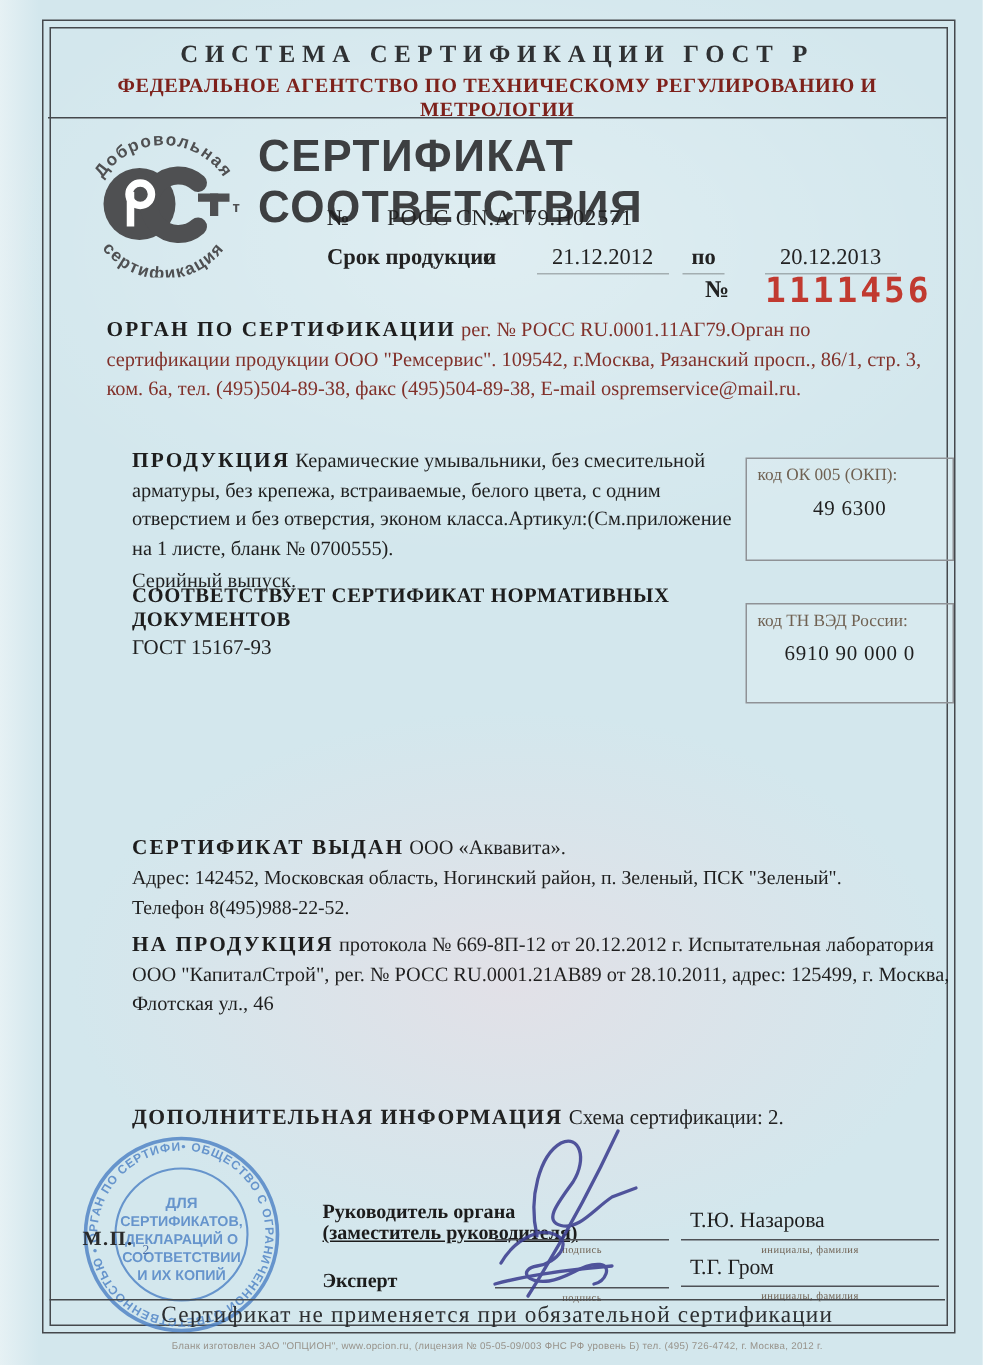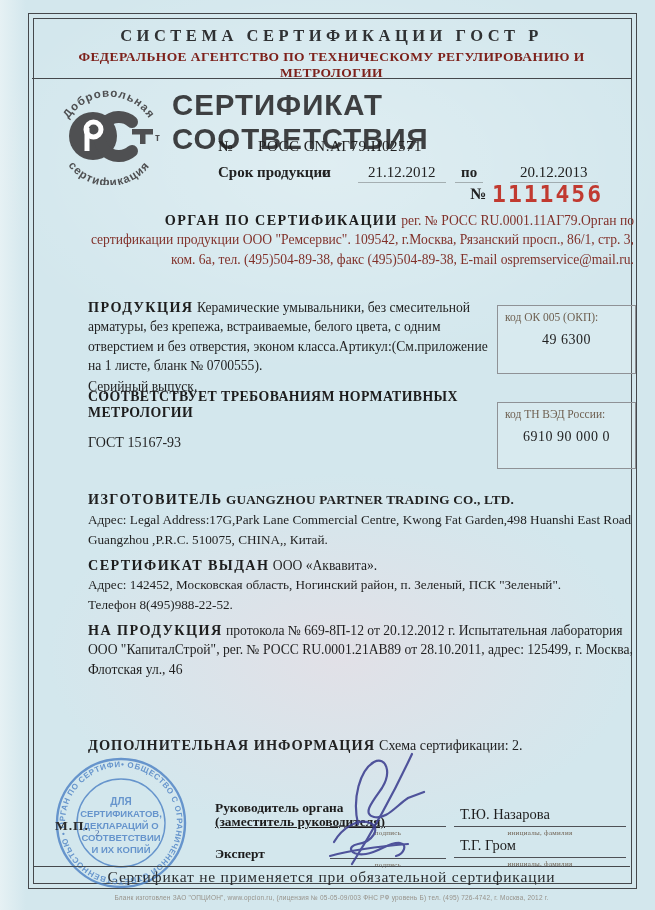--- a/index.html
+++ b/index.html
@@ -29,30 +29,30 @@
   .no-value{left:258px;letter-spacing:0.5px;}
   .valrow{top:164px;font-size:15px;}
   .val-label{left:218px;font-weight:bold;}
   .val-c{left:322px;font-weight:bold;}
   .val-from{left:358px;border-bottom:1px solid rgba(60,60,60,0.35);padding:0 10px 1px;}
   .val-po{left:455px;font-weight:bold;border-bottom:1px solid rgba(60,60,60,0.35);padding:0 6px 1px;}
   .val-to{left:510px;border-bottom:1px solid rgba(60,60,60,0.35);padding:0 10px 1px;}
   .serialrow{top:181px;left:470px;}
   .serial-no{font-weight:bold;font-size:16px;color:#222;vertical-align:top;line-height:26px;}
   .serial-digits{font-family:"DejaVu Sans Mono",monospace;font-weight:bold;font-size:23px;
-    color:#c13a30;letter-spacing:2px;margin-left:6px;}
+    color:#c13a30;letter-spacing:2px;margin-left:24px;}
   .sec{line-height:1.42;font-size:13.6px;}
   .sec-h{font-weight:bold;font-size:14.2px;letter-spacing:1.4px;color:#1d1d1d;}
   .maroon{color:#81312a;}
   .black{color:#1f1f1f;}
   .code-box{border:1px solid #8f9296;background:rgba(255,255,255,0.12);}
   .code-label{font-size:11.5px;color:#6f6152;padding:5px 0 0 7px;}
   .code-value{font-size:14px;color:#1f1f1f;text-align:center;margin-top:9px;letter-spacing:0.5px;}
   .conf-h{font-weight:bold;font-size:13.8px;letter-spacing:0.4px;color:#1d1d1d;}
-  .conf-v{font-size:14px;margin-top:14px;color:#1f1f1f;}
+  .conf-v{font-size:14px;margin-top:4px;color:#1f1f1f;}
   .mfr-name{font-weight:bold;font-size:13.2px;letter-spacing:0.2px;}
   .addr{font-size:13.2px;line-height:1.5;color:#1f1f1f;}
   .addl-h{font-weight:bold;font-size:14.4px;letter-spacing:1px;}
   .addl-v{font-size:14px;margin-left:0;}
   .role{font-weight:bold;font-size:13.4px;color:#1c1c1c;line-height:1.15;}
   .role-u{text-decoration:underline;}
   .sig-line{border-bottom:1px solid #4e5156;height:0;}
   .cap{font-size:7px;color:#6f6152;text-align:center;letter-spacing:0.3px;}
   .sig-name{font-size:14.5px;color:#1f1f1f;}
   .mp{font-size:13.5px;color:#2a2a2a;font-weight:bold;letter-spacing:1px;}
@@ -106,51 +106,46 @@
   <div class="abs valrow val-label">Срок продукции</div>
   <div class="abs valrow val-c">с</div>
   <div class="abs valrow val-from">21.12.2012</div>
   <div class="abs valrow val-po">по</div>
   <div class="abs valrow val-to">20.12.2013</div>
 
   <div class="abs serialrow">
     <span class="serial-no">№</span><span class="serial-digits">1111456</span>
   </div>
 
-  <div class="abs sec" style="left:88px;top:210px;width:546px;text-align:right;">
+  <div class="abs sec" style="left:71px;top:210px;width:546px;">
     <span class="sec-h">ОРГАН ПО СЕРТИФИКАЦИИ</span>
     <span class="maroon">рег. № РОСС RU.0001.11АГ79.Орган по сертификации продукции ООО "Ремсервис". 109542, г.Москва, Рязанский просп., 86/1, стр. 3, ком. 6а, тел. (495)504-89-38, факс (495)504-89-38, E-mail ospremservice@mail.ru.</span>
   </div>
 
   <div class="abs sec" style="left:88px;top:297px;width:414px;">
     <span class="sec-h">ПРОДУКЦИЯ</span>
     <span class="black">Керамические умывальники, без смесительной арматуры, без крепежа, встраиваемые, белого цвета, с одним отверстием и без отверстия, эконом класса.Артикул:(См.приложение на 1 листе, бланк № 0700555).</span>
     <div class="black" style="margin-top:2px;">Серийный выпуск.</div>
   </div>
 
   <div class="abs code-box" style="left:497px;top:305px;width:137px;height:67px;">
     <div class="code-label">код ОК 005 (ОКП):</div>
     <div class="code-value">49 6300</div>
   </div>
 
   <div class="abs" style="left:88px;top:389px;width:420px;">
-    <div class="conf-h">СООТВЕТСТВУЕТ ТРЕБОВАНИЯМ НОРМАТИВНЫХ МЕТРОЛОГИИ</div>
+    <div class="conf-h">СООТВЕТСТВУЕТ СЕРТИФИКАТ НОРМАТИВНЫХ ДОКУМЕНТОВ</div>
     <div class="conf-v">ГОСТ 15167-93</div>
   </div>
 
   <div class="abs code-box" style="left:497px;top:402px;width:137px;height:65px;">
     <div class="code-label">код ТН ВЭД России:</div>
     <div class="code-value">6910 90 000 0</div>
   </div>
 
-  <div class="abs sec" style="left:88px;top:489px;width:552px;">
-    <span class="sec-h">ИЗГОТОВИТЕЛЬ</span>
-    <span class="mfr-name">GUANGZHOU PARTNER TRADING CO., LTD.</span>
-    <div class="addr">Адрес: Legal Address:17G,Park Lane Commercial Centre, Kwong Fat Garden,498 Huanshi East Road Guangzhou ,P.R.C. 510075, CHINA,, Китай.</div>
-  </div>
 
   <div class="abs sec" style="left:88px;top:555px;width:552px;">
     <span class="sec-h">СЕРТИФИКАТ ВЫДАН</span>
     <span class="black">ООО «Аквавита».</span>
     <div class="addr">Адрес: 142452, Московская область, Ногинский район, п. Зеленый, ПСК "Зеленый".</div>
     <div class="addr">Телефон 8(495)988-22-52.</div>
   </div>
 
   <div class="abs sec" style="left:88px;top:620px;width:552px;">
     <span class="sec-h">НА ПРОДУКЦИЯ</span>

